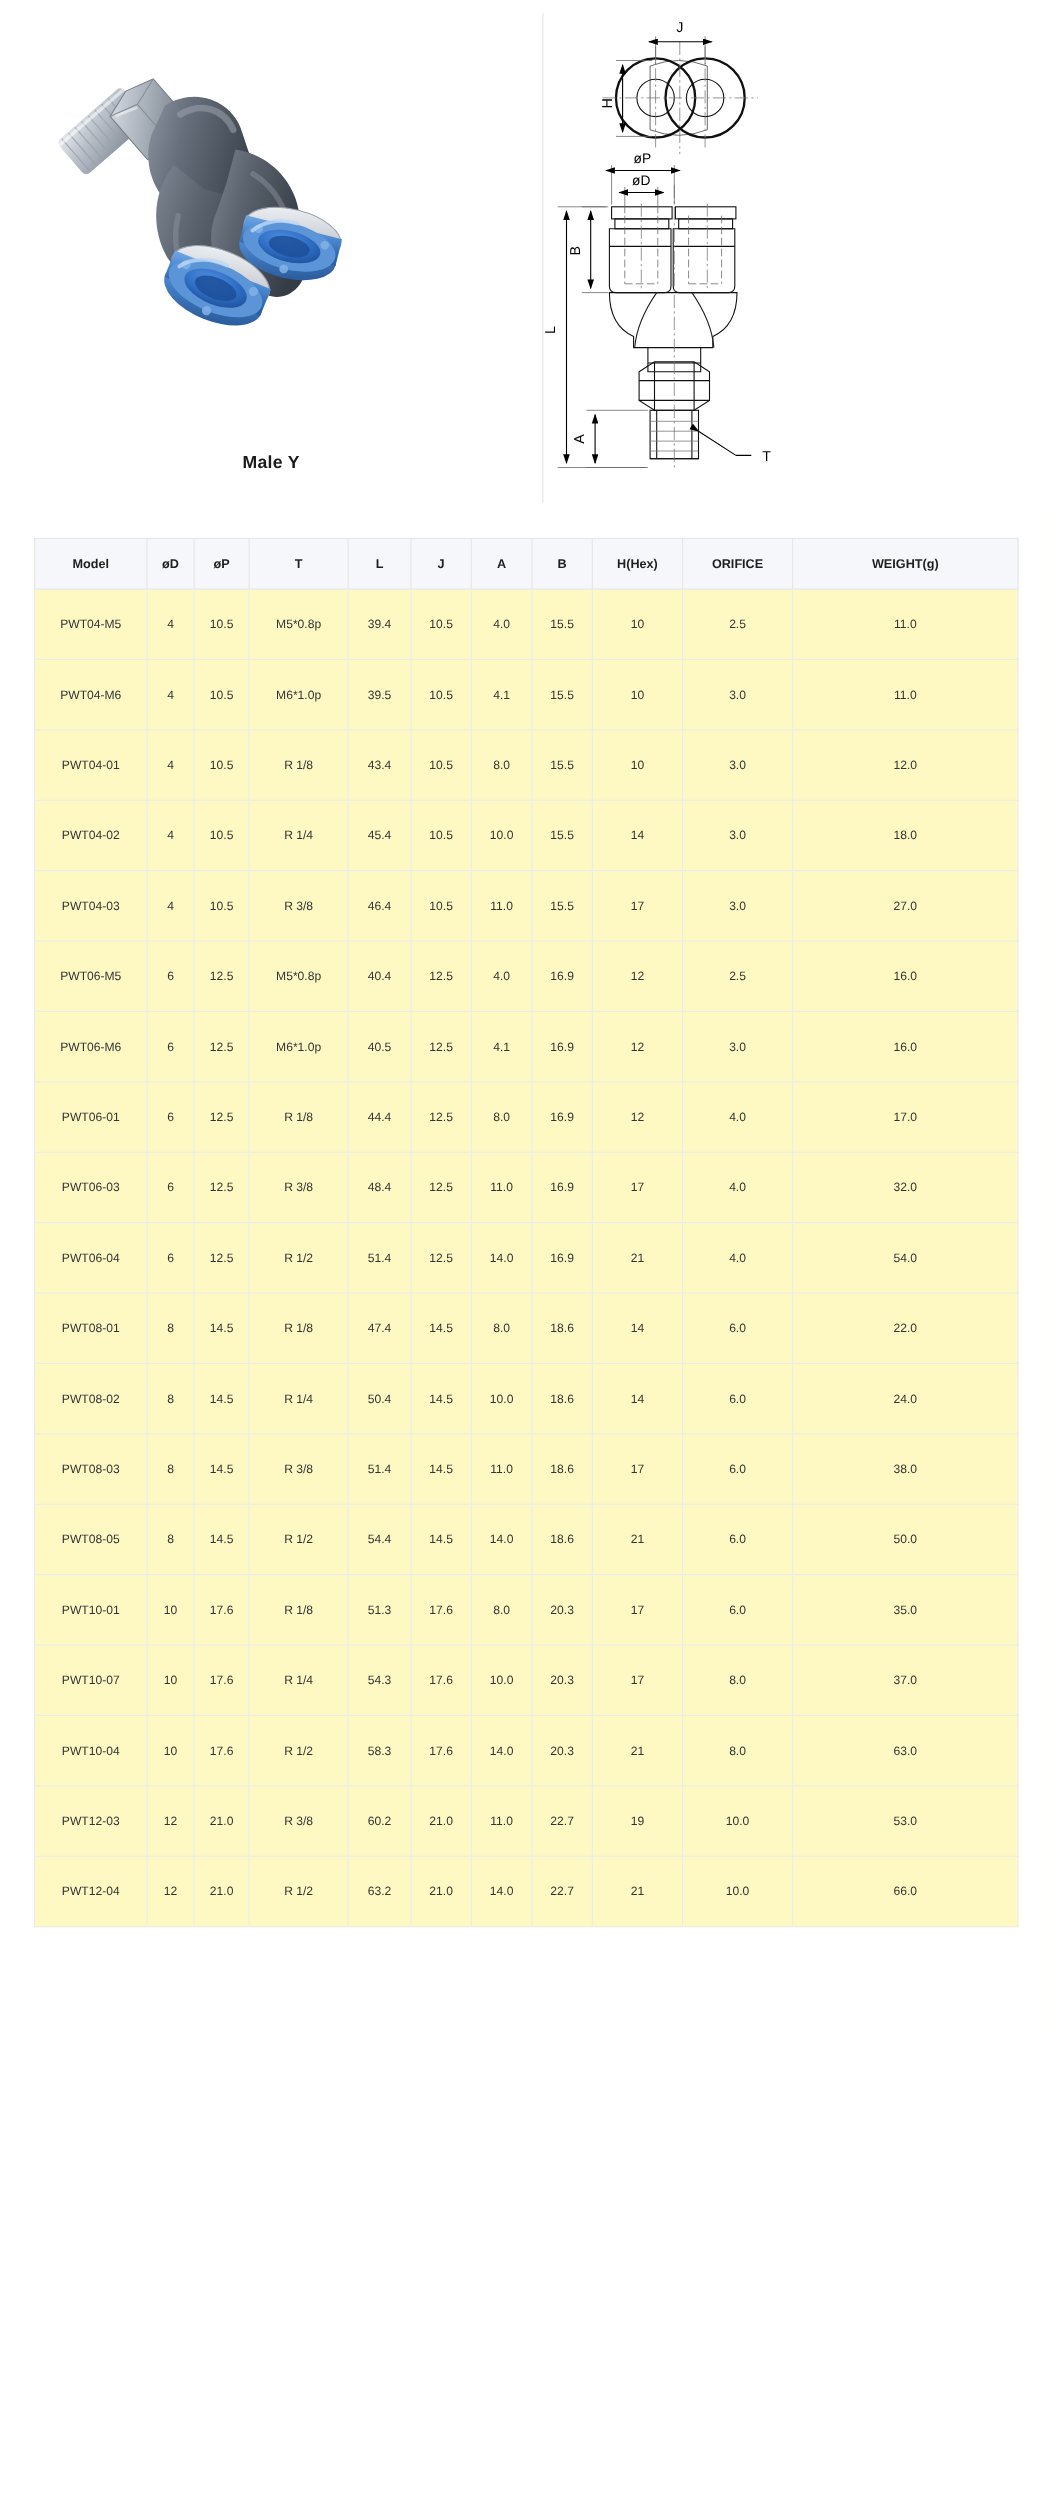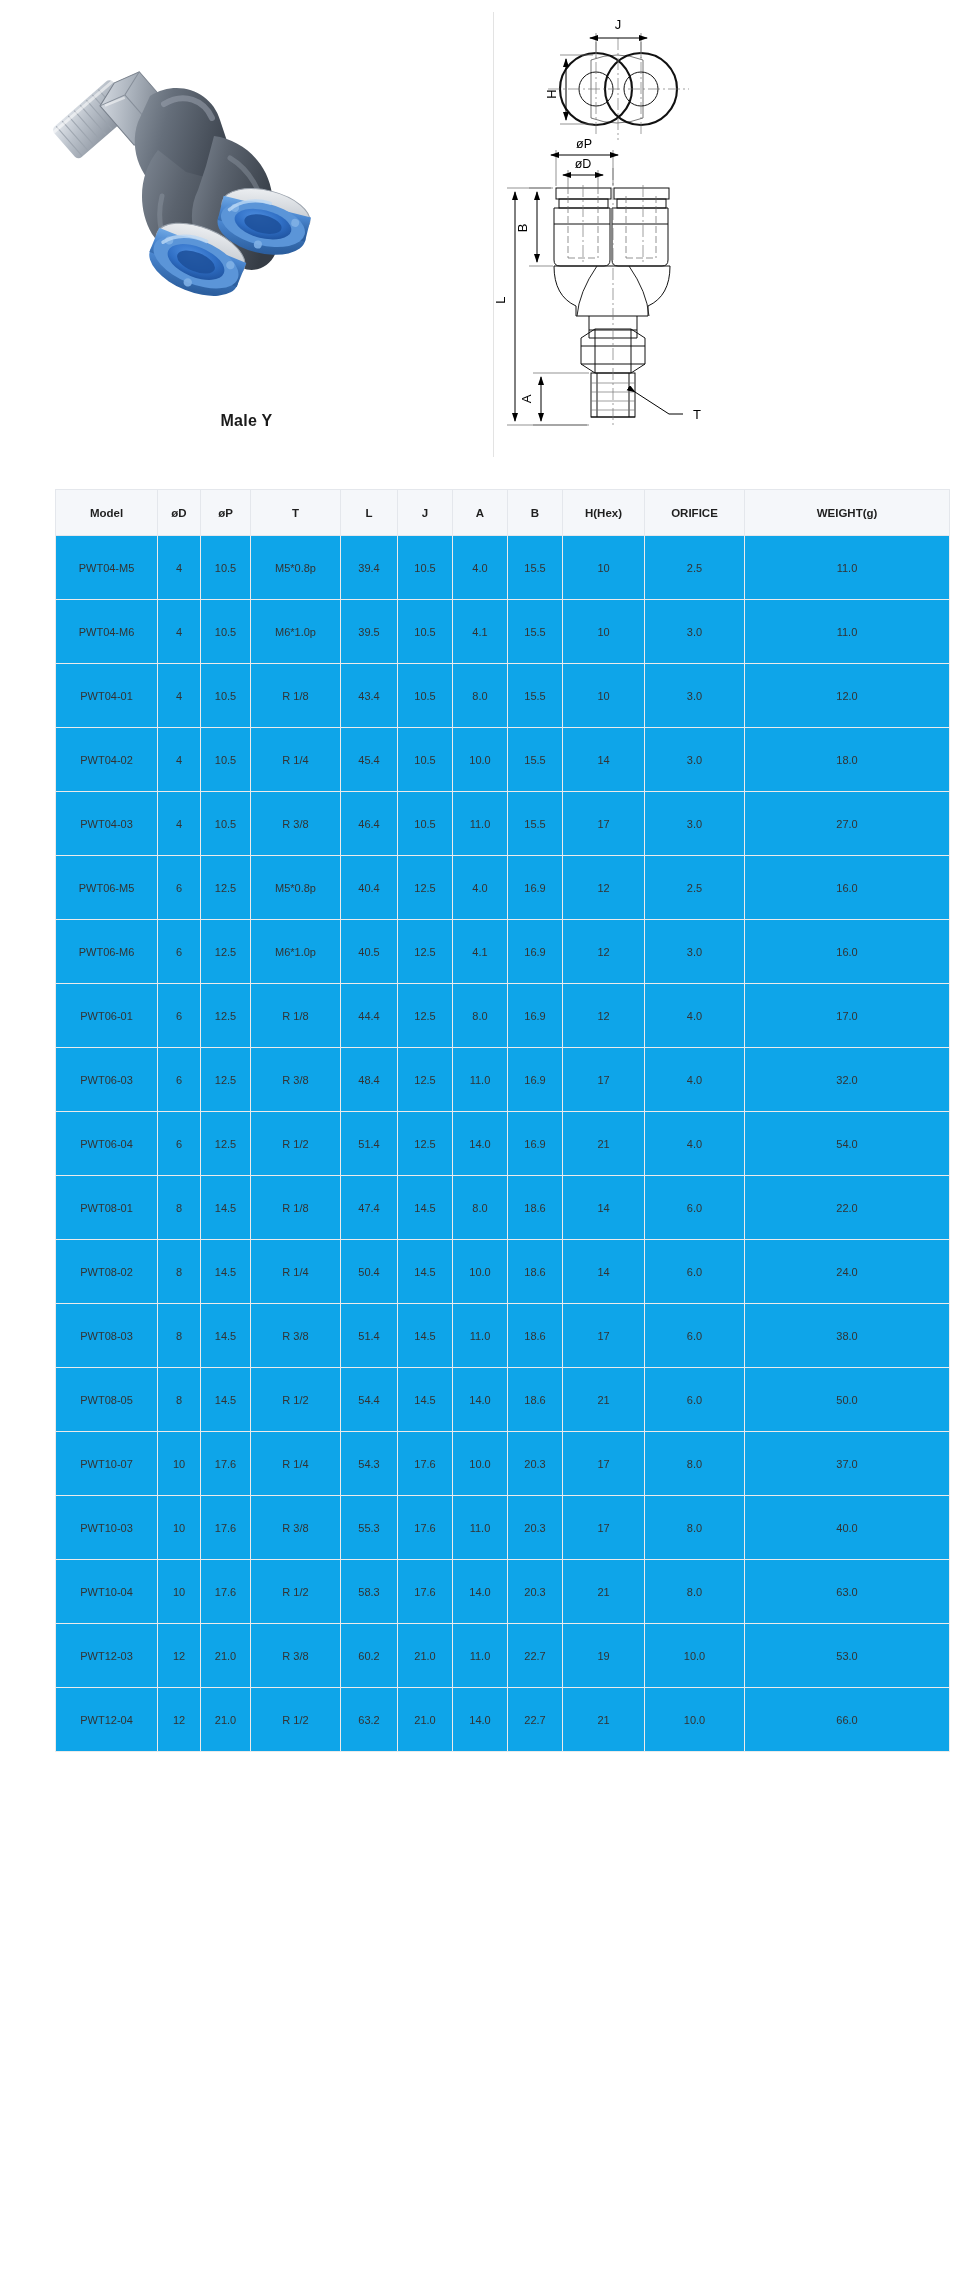--- a/index.html
+++ b/index.html
@@ -68,22 +68,21 @@
   .table-wrap {
     position: absolute;
     left: 31px;
     top: 489px;
     width: 894px;
   }
   table.spec {
     width: 894px;
     border-collapse: collapse;
     table-layout: fixed;
-    background: #0ea5e9;
-    margin-left: 24px;
+    background: #fef9c3;
   }
   table.spec th {
     background: #f5f7fa;
     border: 1px solid #e4e7ec;
     font-size: 11.5px;
     font-weight: bold;
     color: #1f1f1f;
     height: 46px;
     text-align: center;
     vertical-align: middle;
@@ -592,46 +591,46 @@
           <td>R 1/2</td>
           <td>54.4</td>
           <td>14.5</td>
           <td>14.0</td>
           <td>18.6</td>
           <td>21</td>
           <td>6.0</td>
           <td>50.0</td>
         </tr>
         <tr>
+          <td>PWT10-01</td>
+          <td>10</td>
+          <td>17.6</td>
+          <td>R 1/8</td>
+          <td>51.3</td>
+          <td>17.6</td>
+          <td>8.0</td>
+          <td>20.3</td>
+          <td>17</td>
+          <td>6.0</td>
+          <td>35.0</td>
+        </tr>
+        <tr>
           <td>PWT10-07</td>
           <td>10</td>
           <td>17.6</td>
           <td>R 1/4</td>
           <td>54.3</td>
           <td>17.6</td>
           <td>10.0</td>
           <td>20.3</td>
           <td>17</td>
           <td>8.0</td>
           <td>37.0</td>
         </tr>
         <tr>
-          <td>PWT10-03</td>
-          <td>10</td>
-          <td>17.6</td>
-          <td>R 3/8</td>
-          <td>55.3</td>
-          <td>17.6</td>
-          <td>11.0</td>
-          <td>20.3</td>
-          <td>17</td>
-          <td>8.0</td>
-          <td>40.0</td>
-        </tr>
-        <tr>
           <td>PWT10-04</td>
           <td>10</td>
           <td>17.6</td>
           <td>R 1/2</td>
           <td>58.3</td>
           <td>17.6</td>
           <td>14.0</td>
           <td>20.3</td>
           <td>21</td>
           <td>8.0</td>

